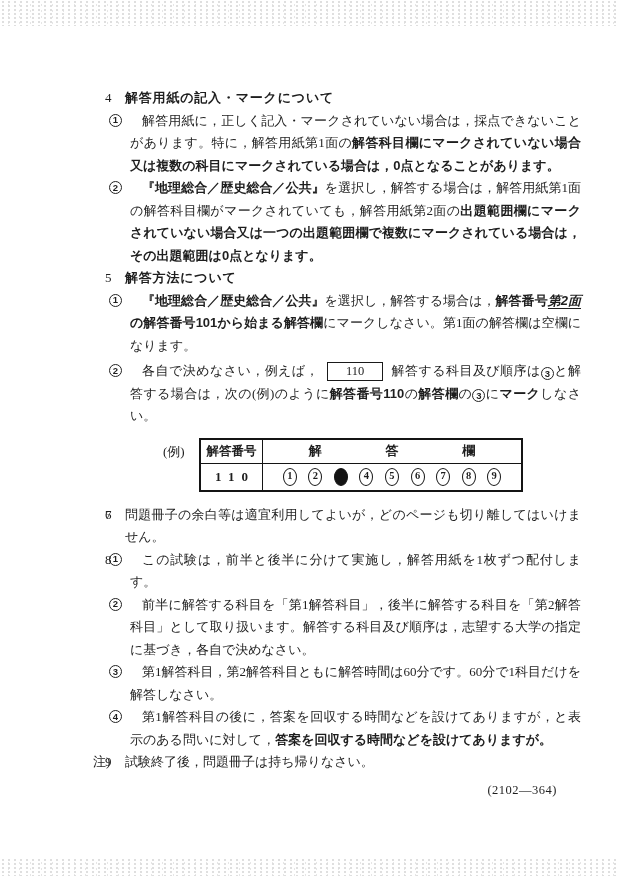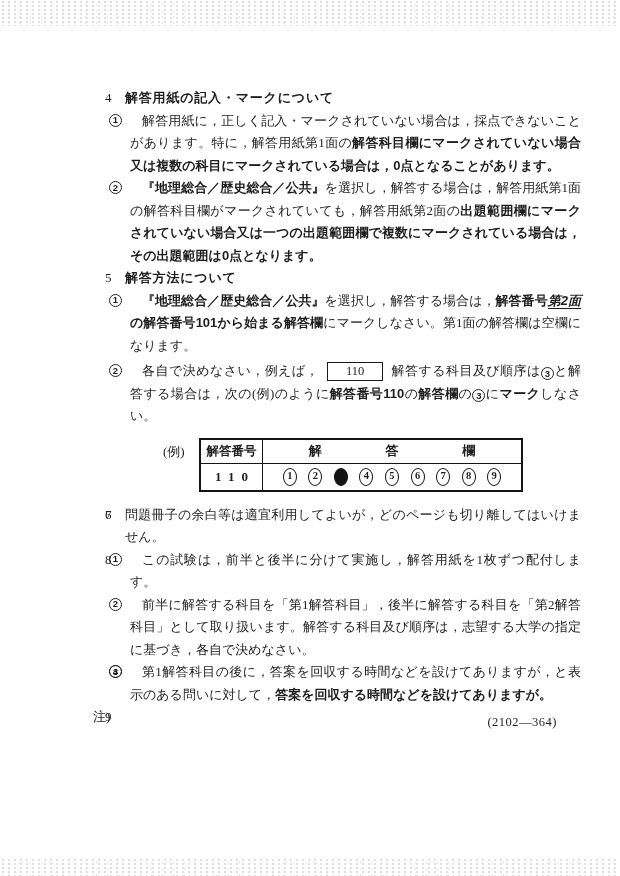--- a/index.html
+++ b/index.html
@@ -157,27 +157,29 @@
   <div class="para item">
     <span class="marker-pos cnum">1</span>
     <span>この試験は，前半と後半に分けて実施し，解答用紙を1枚ずつ配付します。</span>
   </div>
   <div class="para item">
     <span class="marker-pos cnum">2</span>
     <span>前半に解答する科目を「第1解答科目」，後半に解答する科目を「第2解答科目」として取り扱います。解答する科目及び順序は，志望する大学の指定に基づき，各自で決めなさい。</span>
   </div>
   <div class="para item">
     <span class="marker-pos cnum">3</span>
+    <span>第1解答科目，第2解答科目ともに解答時間は60分です。60分で1科目だけを解答しなさい。</span>
   </div>
   <div class="para item">
     <span class="marker-pos cnum">4</span>
     <span>第1解答科目の後に，答案を回収する時間などを設けてありますが，と表示のある問いに対して，</span><span class="b">答案を回収する時間などを設けてありますが。</span>
   </div>
   <div class="para note">
     <span class="note-marker">注)</span>
   </div>
 
   <div class="para sec">
     <span class="secnum">9</span>
+    <span>試験終了後，問題冊子は持ち帰りなさい。</span>
   </div>
 
   <div class="footer">(2102—364)</div>
 </div>
 
 </body></html>

